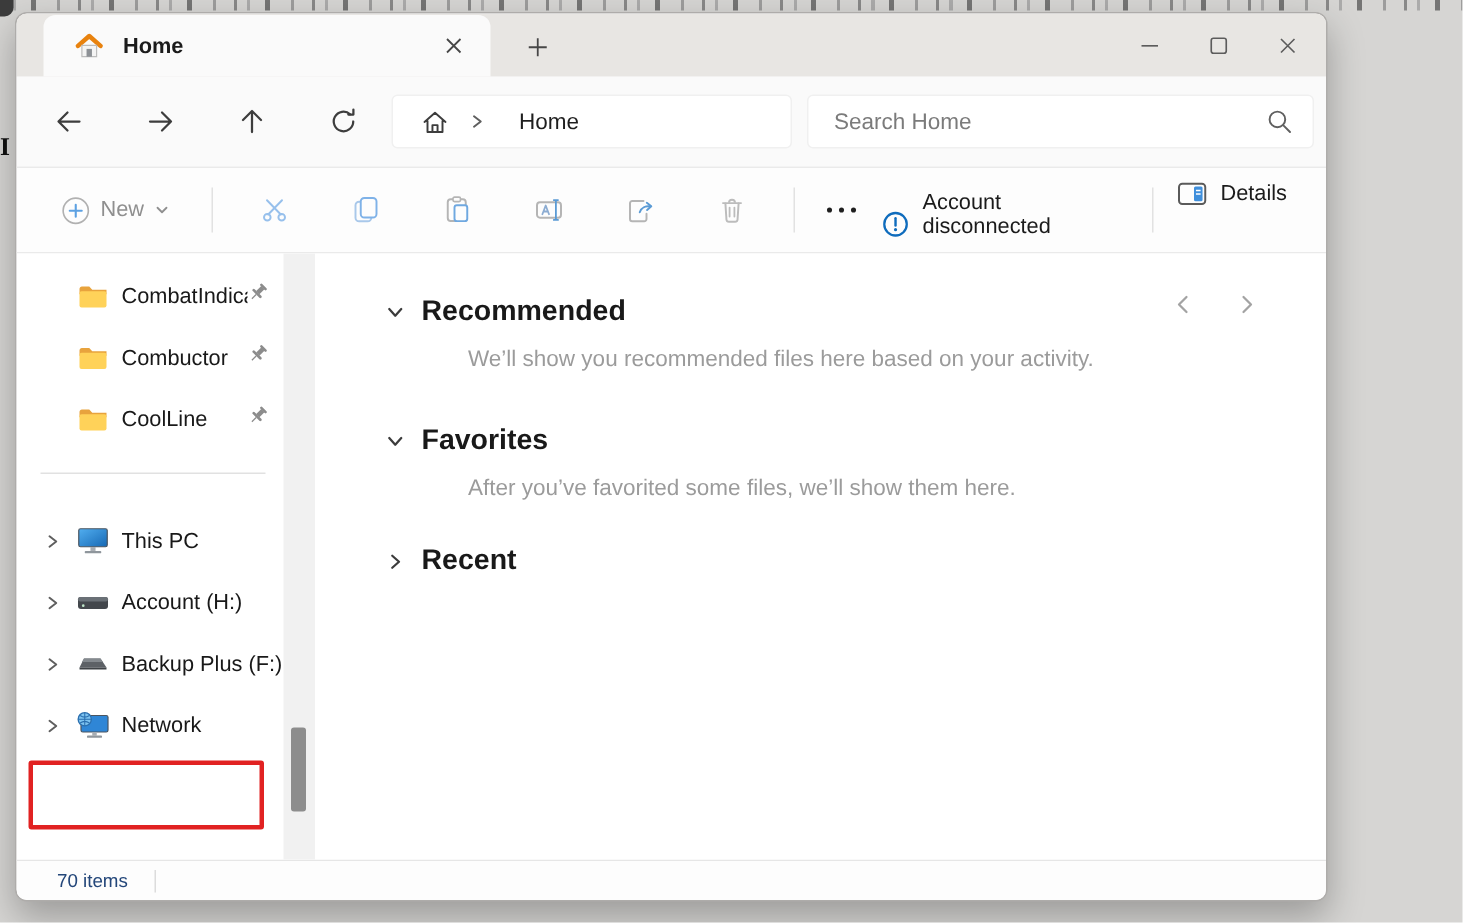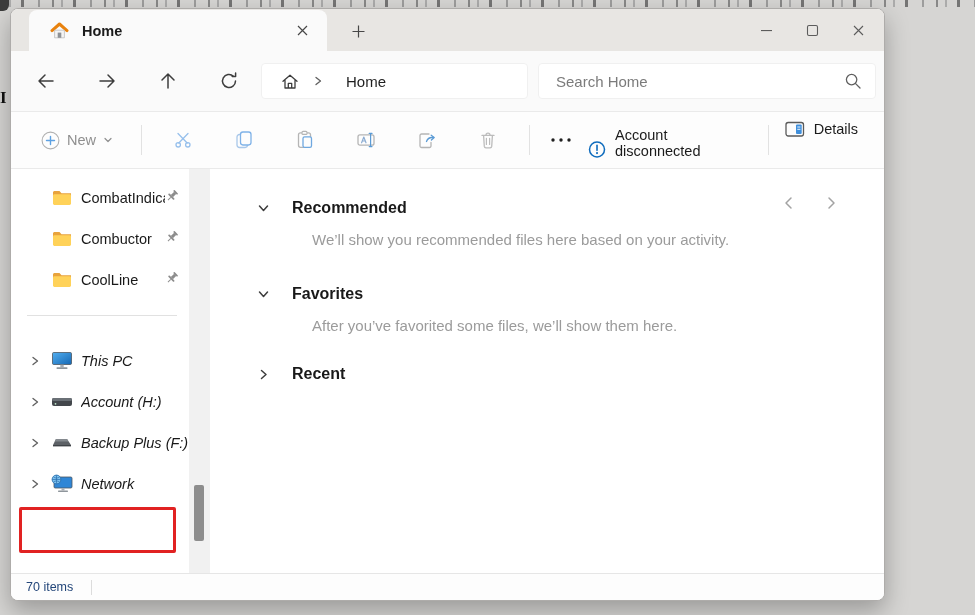--- a/index.html
+++ b/index.html
@@ -59,40 +59,40 @@
   .details-btn { display:flex; gap:9px; height:38px; padding:0 8px; border-radius:4px; cursor:pointer; }
   .rc-sep { width:1px; height:30px; background:#e2e2e2; margin:0 8px; }
 
   
   .app-body { flex:1 1 auto; display:flex; background:#fff; position:relative; min-height:0; }
   .sidebar { width:178px; flex:0 0 auto; padding-top:8px; }
   .side-row { height:41px; display:flex; align-items:center; padding-left:16px; cursor:pointer; }
   .side-chev { width:16px; height:16px; display:flex; align-items:center; justify-content:center; flex:0 0 auto; }
   .side-icon { width:22px; height:20px; margin-left:8px; display:flex; align-items:center; justify-content:center; flex:0 0 auto; }
   .side-label { margin-left:8px; font-size:14.5px; color:#191919; white-space:nowrap; overflow:hidden; max-width:88px; flex:1 1 auto; }
-  .side-label.wide { max-width:120px;font-style:italic; }
+  .side-label.wide { max-width:120px; }
   .side-pin { margin-left:auto; margin-right:10px; flex:0 0 auto; }
   .side-divider { height:1px; background:#e1e1e1; margin:15px 12px 24px 16px; }
 
   .red-box { position:absolute; left:8px; top:338px; width:157px; height:46px; border:3px solid #e12222; border-radius:2px; pointer-events:none; z-index:5; }
 
   .side-scroll { width:21px; flex:0 0 auto; background:#f1f1f1; position:relative; }
   .scroll-thumb { position:absolute; left:5px; top:316px; width:10px; height:56px; background:#8d8d8d; border-radius:2px; cursor:pointer; }
 
   .main { flex:1 1 auto; padding:26px 0 0 46px; position:relative; }
   .section-header { display:flex; align-items:center; height:26px; cursor:pointer; }
   .sec-chev { width:15px; height:15px; display:flex; align-items:center; justify-content:center; flex:0 0 auto; }
-  .sec-title { margin-left:21px; font-size:16px; font-weight:700; color:#191919; }
+  .sec-title { margin-left:10px; font-size:19px; font-weight:700; color:#191919; }
   .sec-desc { margin-left:56px; margin-top:10px; height:22px; font-size:15px; color:#9b9b9b; }
   .mt28 { margin-top:28px; } .mt22 { margin-top:22px; }
   .carousel { position:absolute; top:22px; right:41px; display:flex; gap:18px; }
   .car-btn { width:24px; height:24px; display:flex; align-items:center; justify-content:center; cursor:pointer; }
 
   
-  .statusbar { height:27px; flex:0 0 auto; background:#fdfdfd; border-top:1px solid #e6e6e6; display:flex; align-items:center; padding-left:15px; }
+  .statusbar { height:27px; flex:0 0 auto; background:#fdfdfd; border-top:1px solid #e6e6e6; display:flex; align-items:center; padding-left:27px; }
   .status-count { font-size:12.5px; color:#24477a; }
   .status-sep { width:1px; height:15px; background:#dcdcdc; margin-left:18px; }
 </style>
 </head>
 <body>
 
 <div class="bg-top-strip"></div>
 <div class="bg-corner-blob"></div>
 <div class="bg-left-letter">I</div>
 

